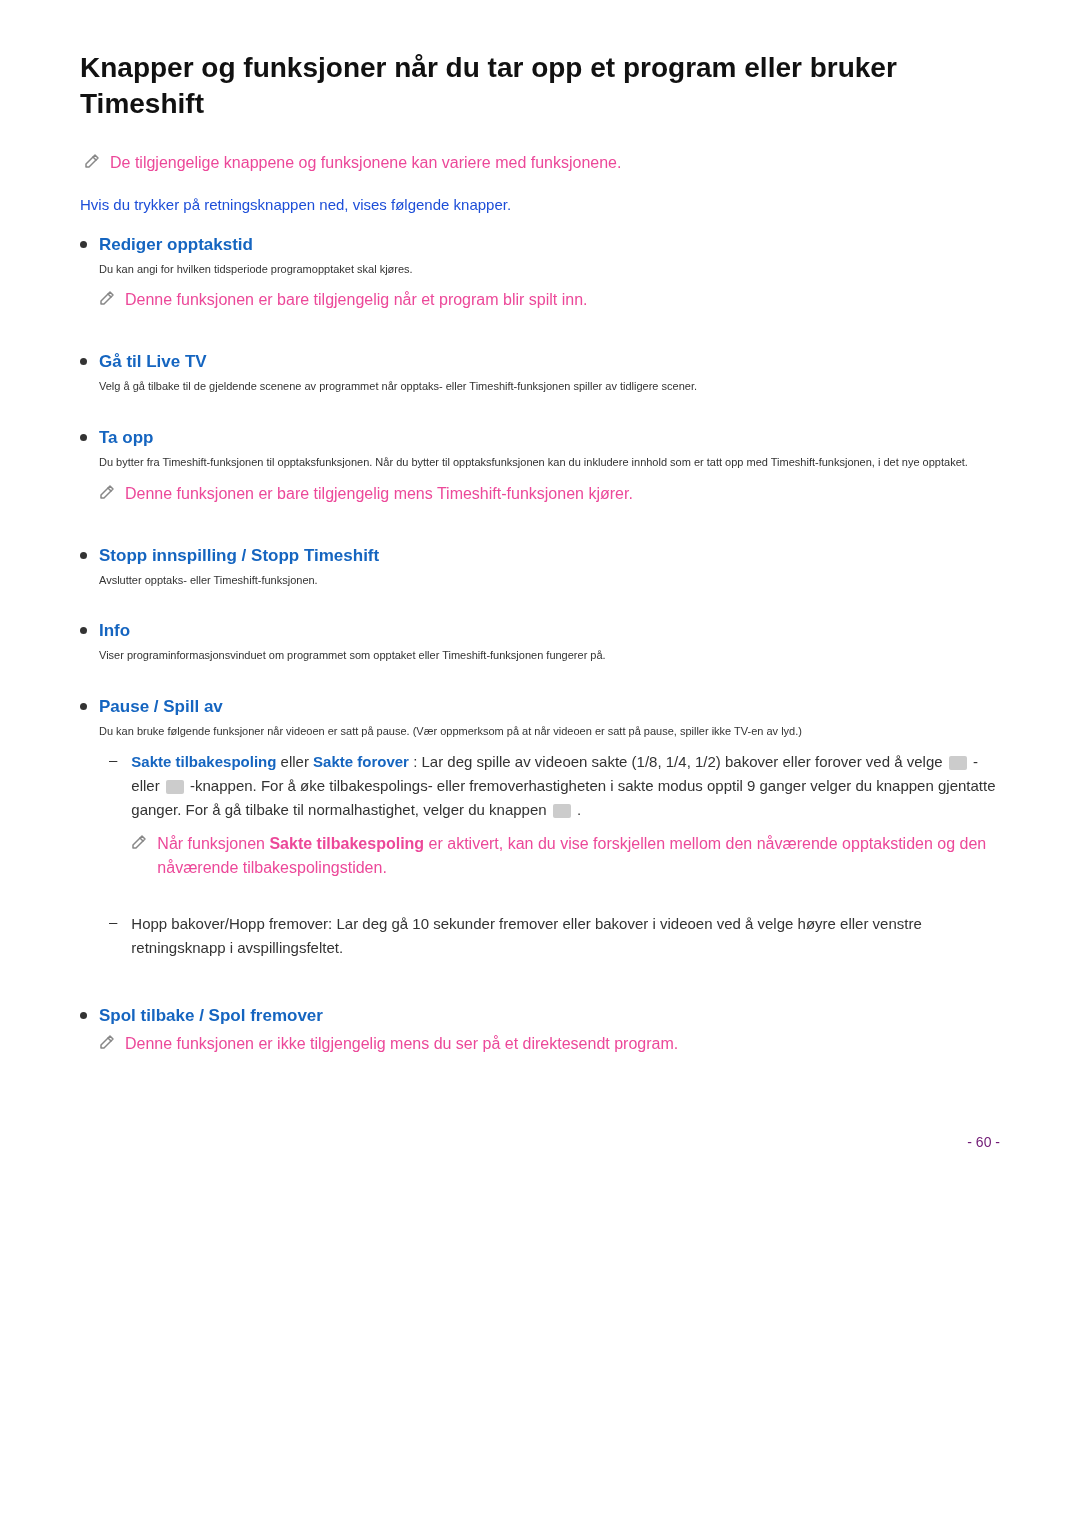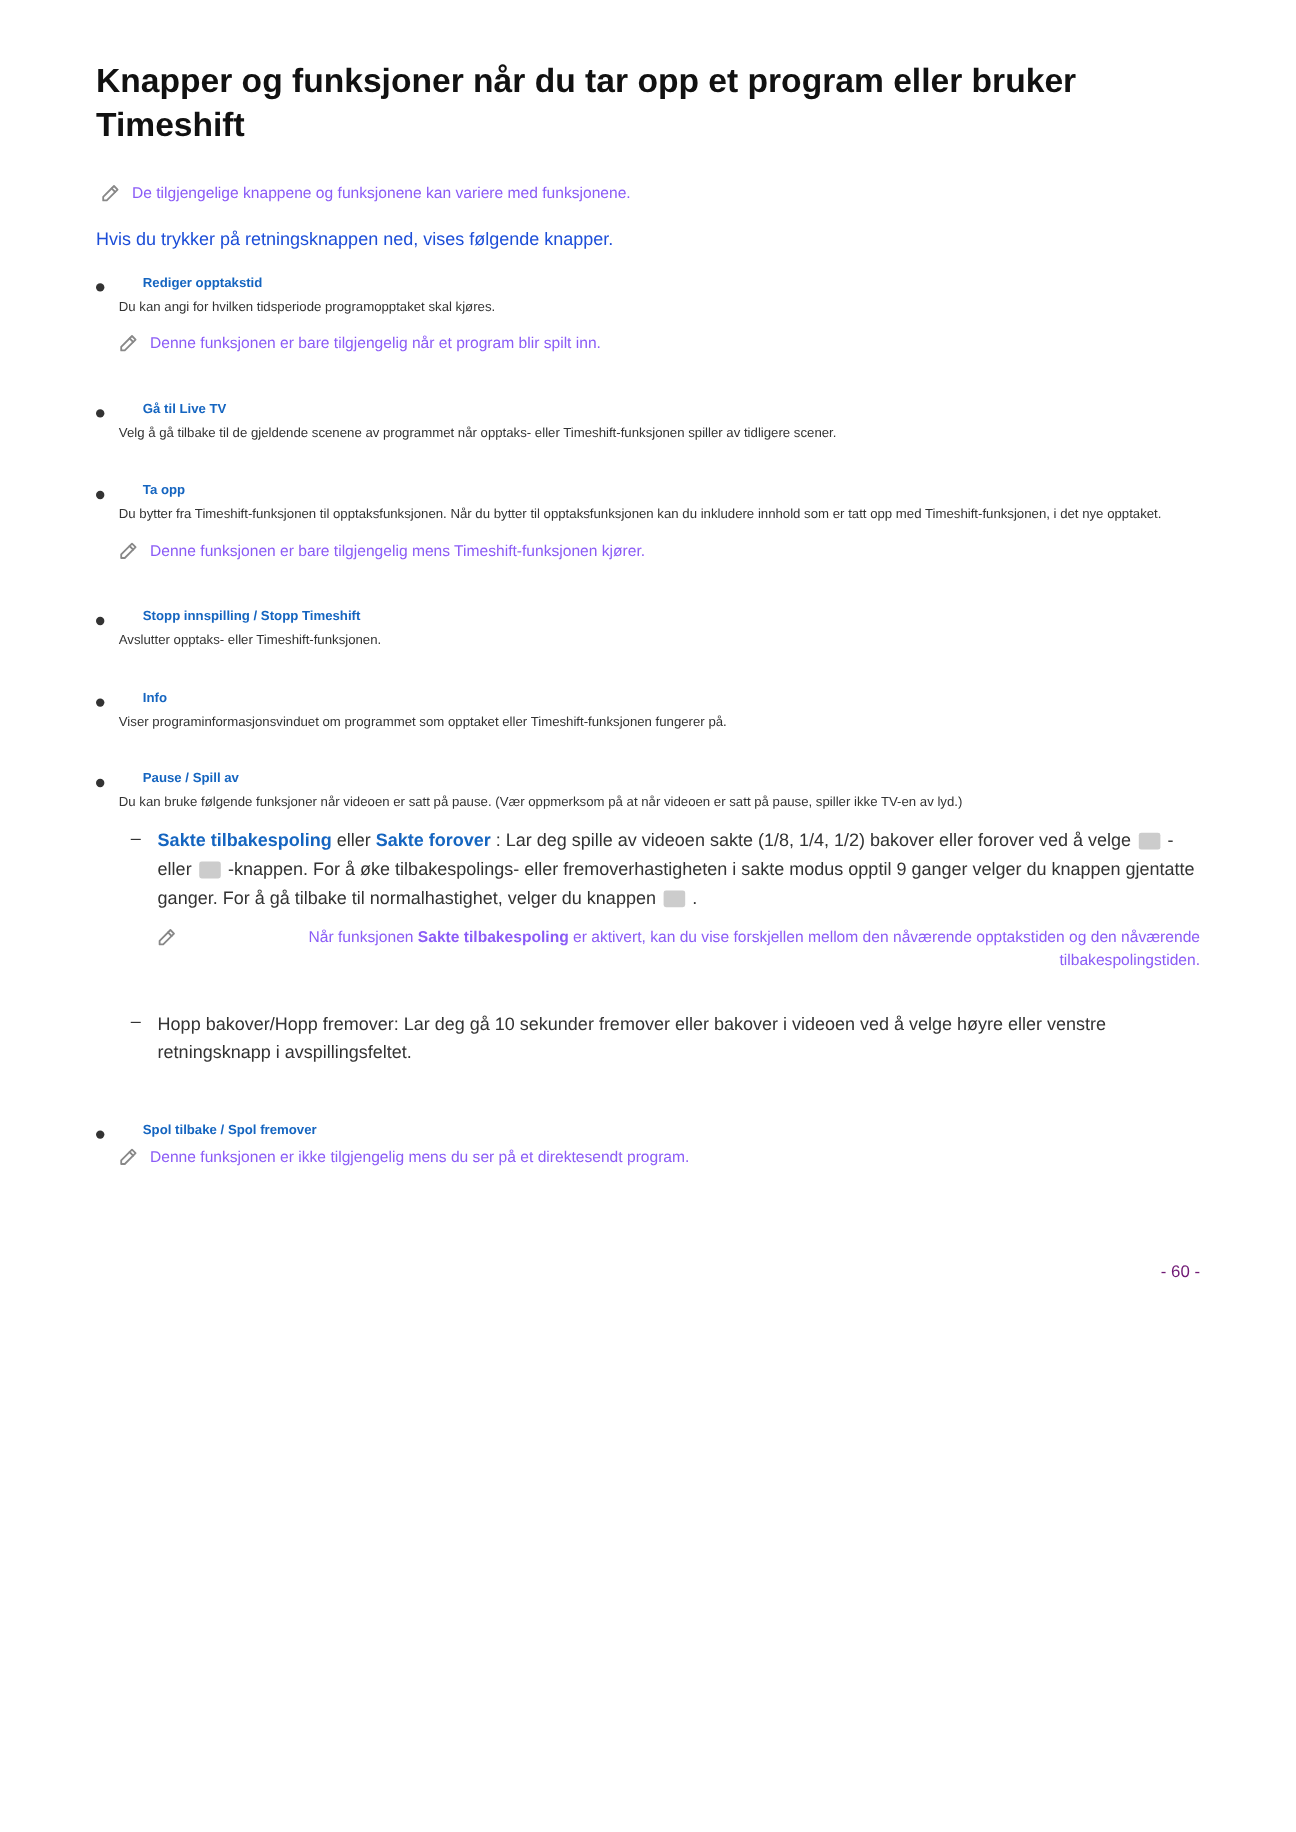--- a/index.html
+++ b/index.html
@@ -28,22 +28,22 @@
 
     .note-block {
       display: flex;
       align-items: flex-start;
       gap: 10px;
       margin-bottom: 18px;
       margin-left: 4px;
     }
 
     .note-text {
-      font-size: 13px;
-      color: #8b5cf6;
+      font-size: 16px;
+      color: #ec4899;
       line-height: 1.5;
     }
 
     .intro-text {
       font-size: 15px;
       color: #1d4ed8;
       margin-bottom: 18px;
       line-height: 1.6;
     }
 
@@ -67,45 +67,43 @@
       background: #333333;
       flex-shrink: 0;
       margin-top: 6px;
     }
 
     .bullet-content {
       flex: 1;
     }
 
     .bullet-title {
-      font-size: 11px;
+      font-size: 17px;
       font-weight: bold;
       color: #1565c0;
       margin-bottom: 6px;
-      margin-left: 20px;
     }
 
     .bullet-body {
       font-size: 11px;
       color: #333333;
       line-height: 1.6;
       margin-bottom: 10px;
     }
 
     .section-gap {
       margin-bottom: 22px;
     }
 
     .sub-note {
       display: flex;
       align-items: flex-start;
       gap: 10px;
       margin-bottom: 18px;
       margin-left: 0;
-      text-align: right;
     }
 
     .dash-list {
       list-style: none;
       padding: 0;
       margin: 0 0 0 0;
     }
 
     .dash-item {
       display: flex;

